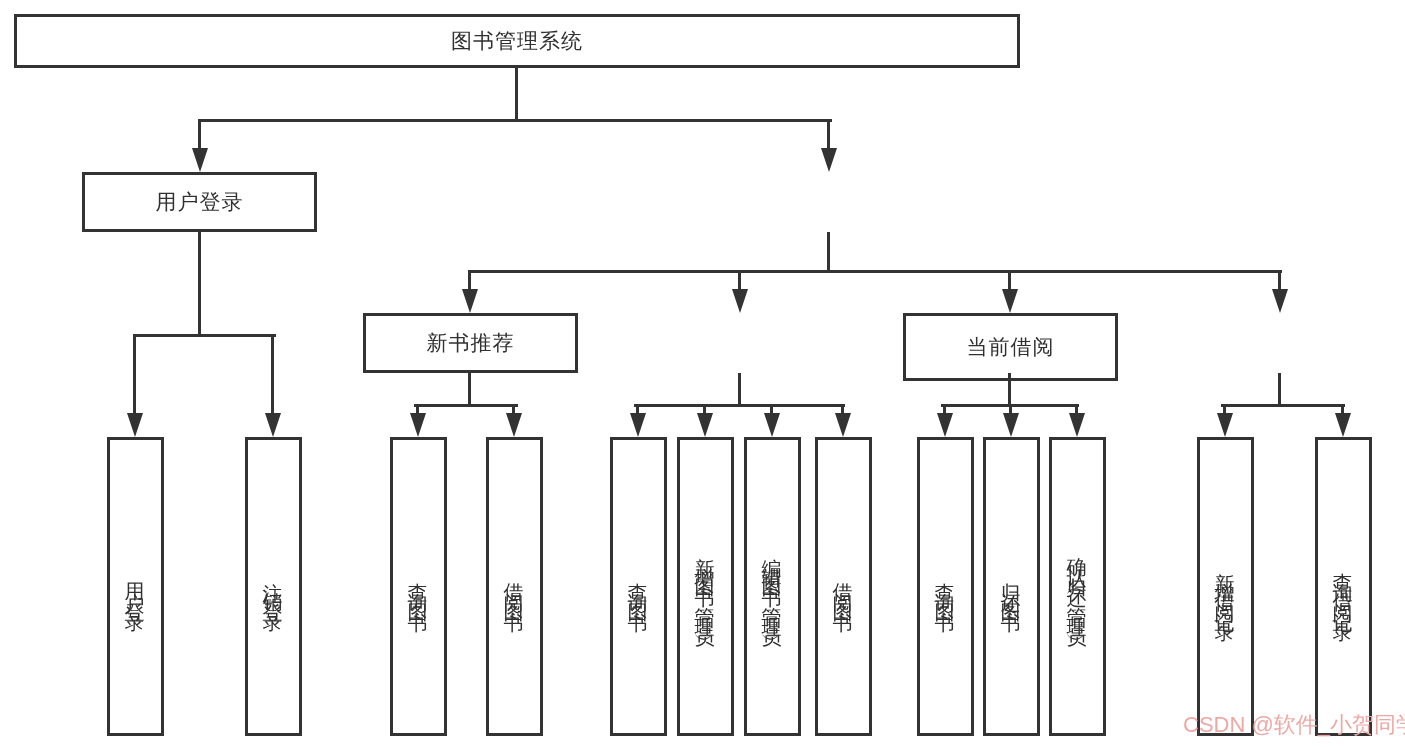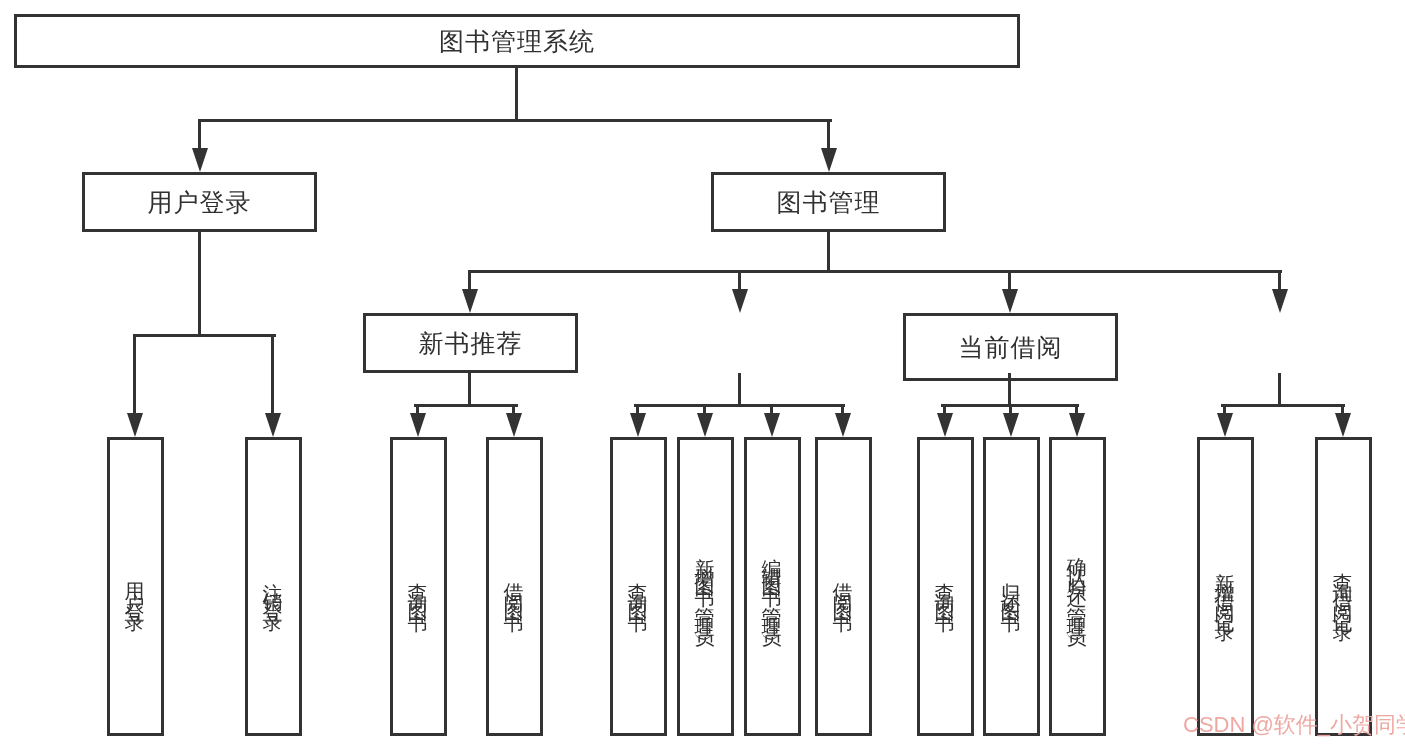--- a/index.html
+++ b/index.html
@@ -19,21 +19,21 @@
   .box{
     position:absolute;
     box-sizing:border-box;
     background:#fff;
     border:3px solid var(--line);
     display:flex;
     align-items:center;
     justify-content:center;
   }
   .hbox .lbl{
-    font-size:25px;
+    font-size:21px;
     color:var(--text);
     letter-spacing:1px;
     white-space:nowrap;
   }
   .vbox .lbl{
     writing-mode:vertical-rl;
     text-orientation:mixed;
     font-size:20px;
     letter-spacing:10px;
     color:var(--text);
@@ -68,23 +68,20 @@
 
   <div class="vl" style="left:515px;top:68px;height:53px"></div>
   <div class="hl" style="left:198px;top:119px;width:634px"></div>
   <div class="vl" style="left:198px;top:119px;height:31px"></div>
   <div class="ah" style="left:192px;top:148px"></div>
   <div class="vl" style="left:827px;top:119px;height:31px"></div>
   <div class="ah" style="left:821px;top:148px"></div>
 
   <div class="box hbox" style="left:82px;top:172px;width:235px;height:60px">
     <span class="lbl">用户登录</span>
-  </div>
-  <div class="box hbox" style="left:711px;top:172px;width:235px;height:60px">
-    <span class="lbl">图书管理</span>
   </div>
 
   <div class="vl" style="left:198px;top:232px;height:104px"></div>
   <div class="hl" style="left:133px;top:334px;width:143px"></div>
   <div class="vl" style="left:133px;top:334px;height:81px"></div>
   <div class="ah" style="left:127px;top:413px"></div>
   <div class="vl" style="left:271px;top:334px;height:81px"></div>
   <div class="ah" style="left:265px;top:413px"></div>
 
   <div class="vl" style="left:827px;top:232px;height:40px"></div>

